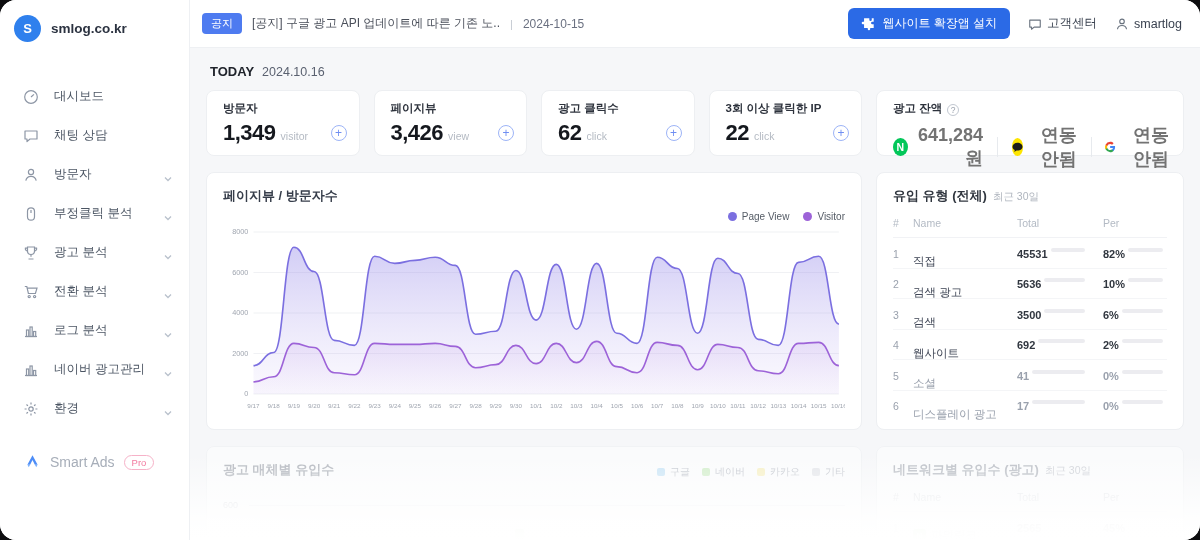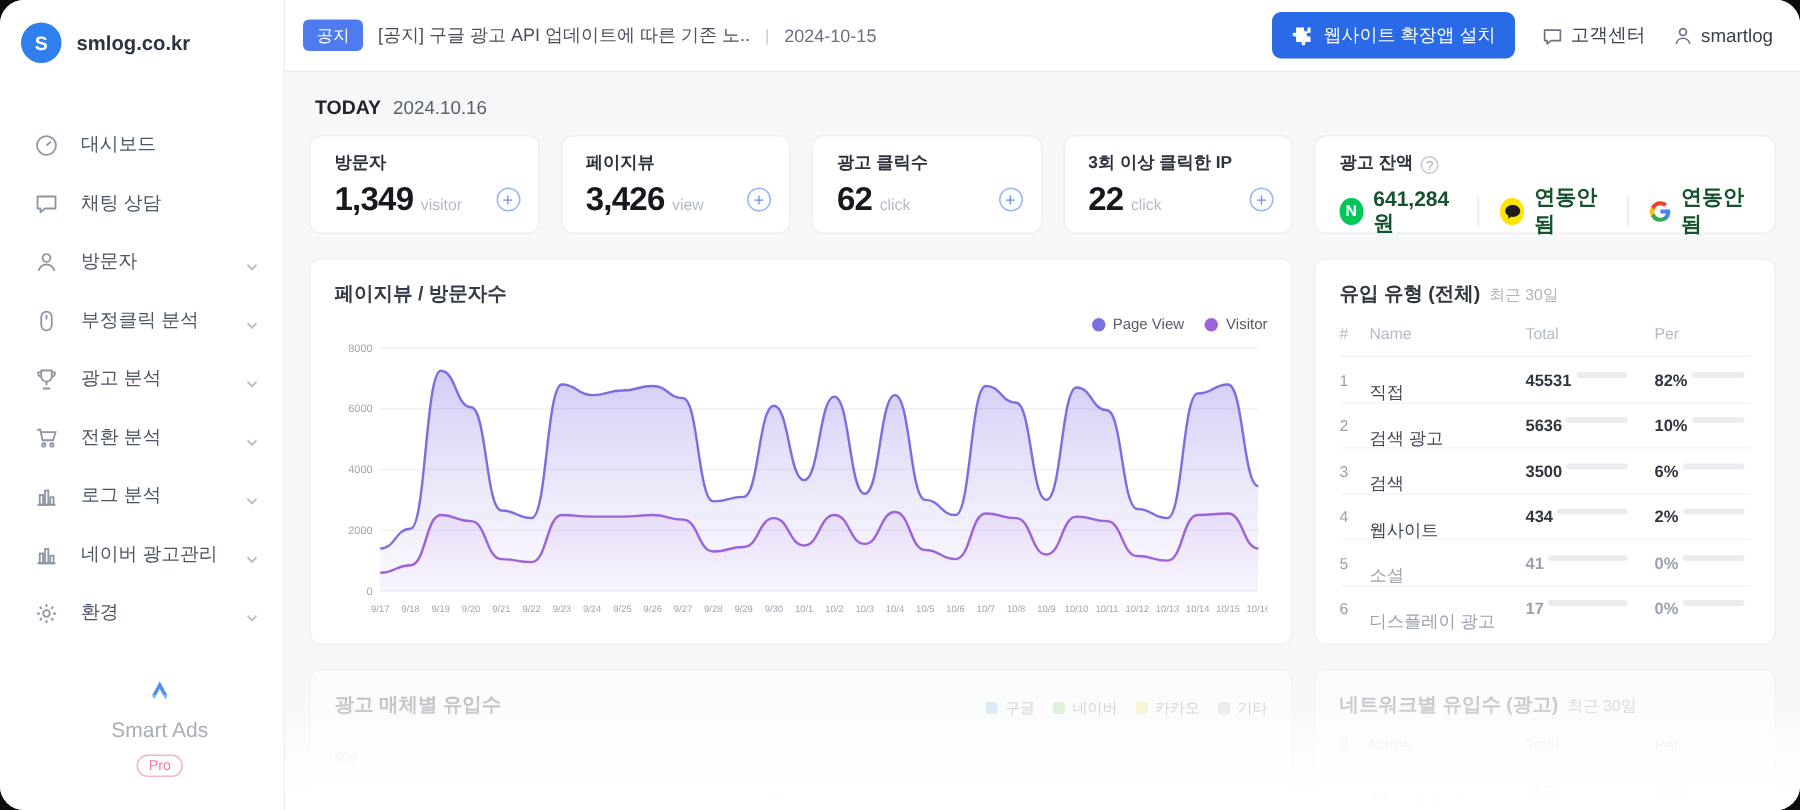--- a/index.html
+++ b/index.html
@@ -9,21 +9,21 @@
   
   .sidebar { position:absolute; left:0; top:0; bottom:0; width:190px; background:#ffffff; border-right:1px solid #eef0f3; z-index:5; }
   .logo-row { display:flex; align-items:center; gap:10px; padding:15px 0 15px 14px; }
   .logo-circle { width:27px; height:27px; border-radius:50%; background:#2f80ed; color:#fff; font-size:13px; font-weight:bold; display:flex; align-items:center; justify-content:center; }
   .logo-text { font-size:13.5px; font-weight:600; color:#2b3240; }
   .menu { margin-top:20px; }
   .menu-item { display:flex; align-items:center; height:39px; padding:0 16px 0 22px; cursor:pointer; }
   .menu-item .mi-icon { width:17px; height:17px; color:#8d96a5; flex:0 0 17px; display:flex; align-items:center; justify-content:center; }
   .menu-item .mi-label { margin-left:15px; font-size:12.5px; color:#4b5563; flex:1; white-space:nowrap; }
   .menu-item .mi-chev { width:10px; height:10px; color:#b9c1cc; }
-  .sb-footer { display:flex; align-items:center; gap:9px; padding:26px 0 0 24px;flex-direction:column; }
+  .sb-footer { display:flex; align-items:center; gap:9px; padding:26px 0 0 24px; }
   .sa-logo { width:17px; height:15px; }
   .sa-text { font-size:14px; color:#a7aeb9; }
   .pro-badge { font-size:9.5px; color:#f27ba0; border:1px solid #f6b2c8; border-radius:9px; padding:1px 7px; }
 
   
   .topbar { position:absolute; left:190px; right:0; top:0; height:48px; background:#ffffff; border-bottom:1px solid #eef0f3; display:flex; align-items:center; padding:0 18px 0 12px; z-index:4; }
   .notice { display:flex; align-items:center; gap:10px; cursor:pointer; }
   .notice-badge { background:#4e7bf0; color:#fff; font-size:11px; padding:3px 9px; border-radius:4px; }
   .notice-text { font-size:12px; color:#4a4f5a; }
   .notice-sep { font-size:11px; color:#c3c8d0; }
@@ -45,21 +45,21 @@
   .stat-value-row { display:flex; align-items:baseline; gap:5px; margin-top:4px; }
   .stat-value { font-size:22px; font-weight:bold; color:#15181e; letter-spacing:-0.5px; }
   .stat-unit { font-size:10.5px; color:#b4bac3; }
   .plus-btn { position:absolute; right:12px; bottom:14px; width:16px; height:16px; border-radius:50%; border:1px solid #9db4f7; color:#6f8ef2; background:#fff; display:flex; align-items:center; justify-content:center; font-size:12px; line-height:1; cursor:pointer; }
   .balance-card { flex:0 0 308px; background:#fff; border:1px solid #edeff2; border-radius:8px; padding:10px 14px 10px 16px; height:66px; }
   .balance-title-row { display:flex; align-items:flex-end; gap:5px; }
   .balance-title { font-size:11.5px; color:#2d323c; font-weight:600; }
   .help-icon { width:12px; height:12px; border-radius:50%; border:1px solid #c2c8d1; color:#9aa1ad; font-size:8.5px; display:flex; align-items:center; justify-content:center; cursor:pointer; }
   .balance-row { display:flex; align-items:center; margin-top:7px; }
   .bal-item { display:flex; align-items:center; gap:7px; }
-  .bal-value { font-size:14px; font-weight:600; color:#14532d; }
+  .bal-value { font-size:18px; font-weight:600; color:#737373;text-align:right; }
   .bal-divider { width:1px; height:20px; background:#e7eaee; margin:0 14px; }
   .naver-circle { width:18px; height:18px; border-radius:50%; background:#03c75a; color:#fff; font-size:10.5px; font-weight:bold; display:flex; align-items:center; justify-content:center; }
   .kakao-circle { width:18px; height:18px; border-radius:50%; background:#fde500; display:flex; align-items:center; justify-content:center; }
 
   .charts-row { display:flex; gap:14px; margin-top:16px; }
   .chart-card { flex:1; background:#fff; border:1px solid #edeff2; border-radius:8px; padding:14px 16px 8px 16px; height:258px; }
   .chart-head { display:flex; flex-direction:column; }
   .chart-title { font-size:13px; font-weight:600; color:#363d4a; }
   .chart-legend { display:flex; justify-content:flex-end; gap:14px; margin-top:6px; }
   .legend-item { display:flex; align-items:center; gap:5px; cursor:pointer; }
@@ -450,21 +450,21 @@
               </span>
               <span class="bar-cell" style="padding-right:4px">
                 <span class="cell-val">6%</span>
                 <span class="bar-track"><span class="bar-fill purple" style="width:6%"></span></span>
               </span>
             </div>
             <div class="tbl-row">
               <span class="row-rank">4</span>
               <span class="row-name">웹사이트</span>
               <span class="bar-cell">
-                <span class="cell-val">434</span>
+                <span class="cell-val">692</span>
                 <span class="bar-track"><span class="bar-fill green" style="width:2%"></span></span>
               </span>
               <span class="bar-cell" style="padding-right:4px">
                 <span class="cell-val">2%</span>
                 <span class="bar-track"><span class="bar-fill purple" style="width:2%"></span></span>
               </span>
             </div>
             <div class="tbl-row dim">
               <span class="row-rank">5</span>
               <span class="row-name">소셜</span>

